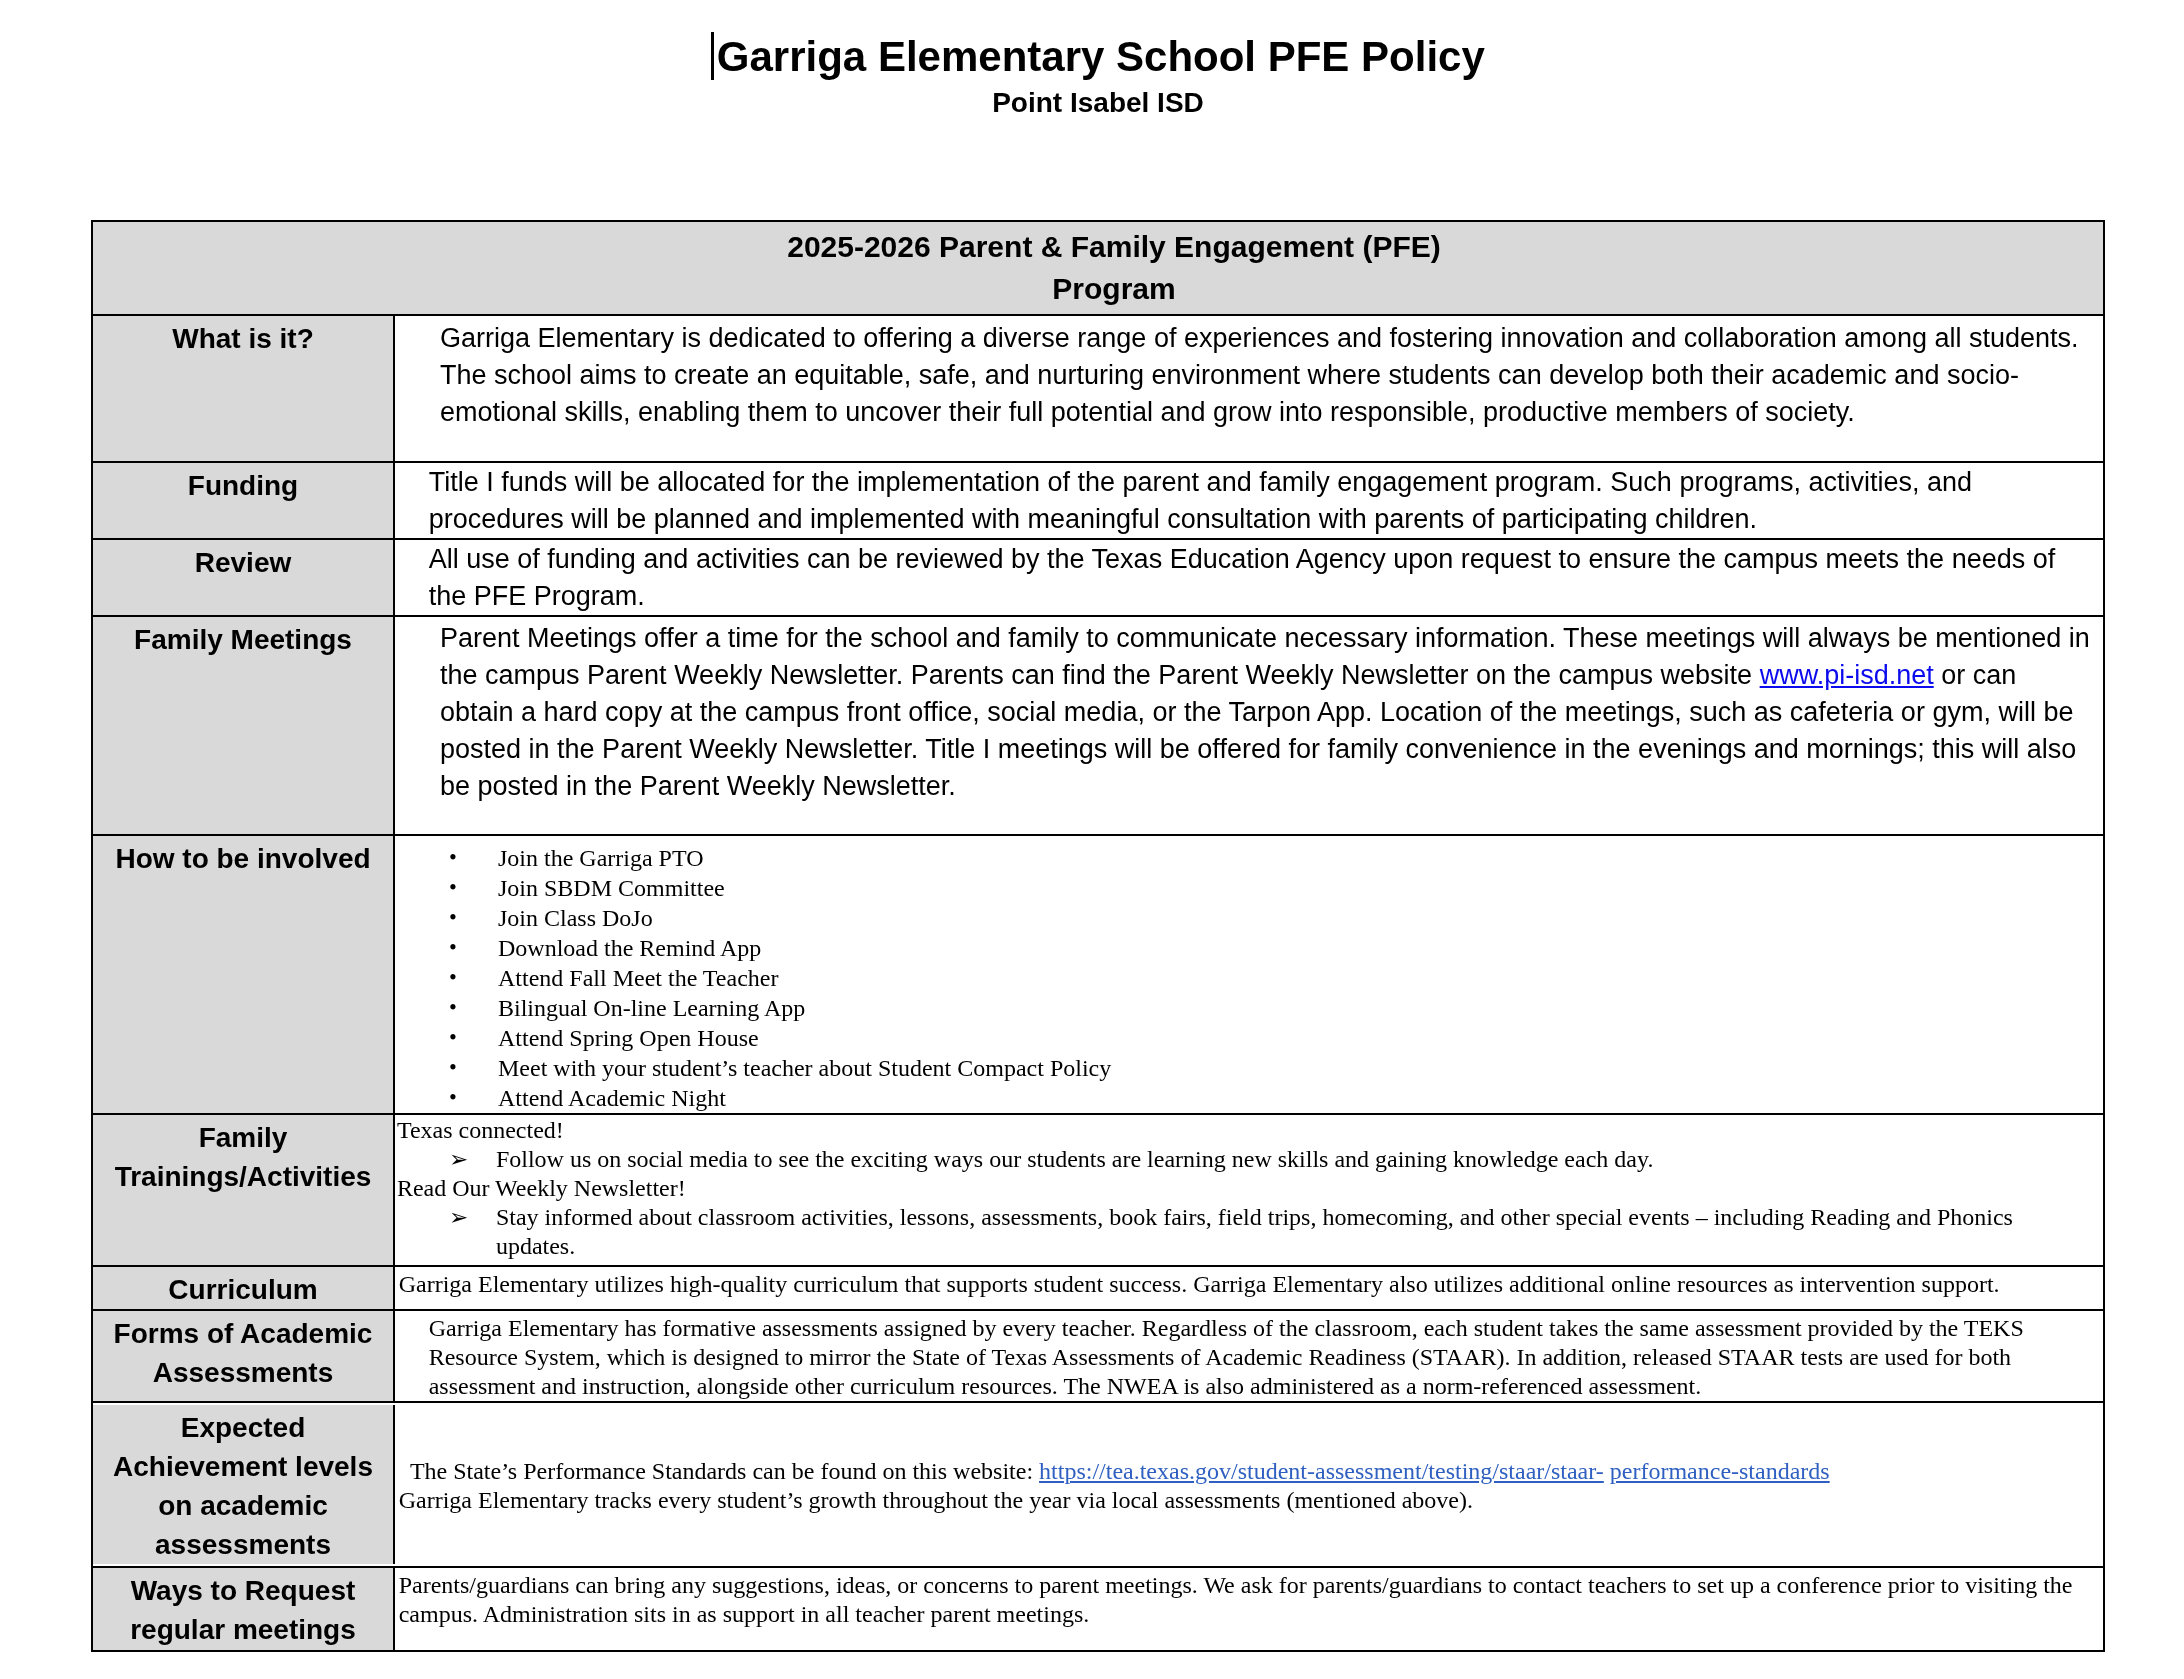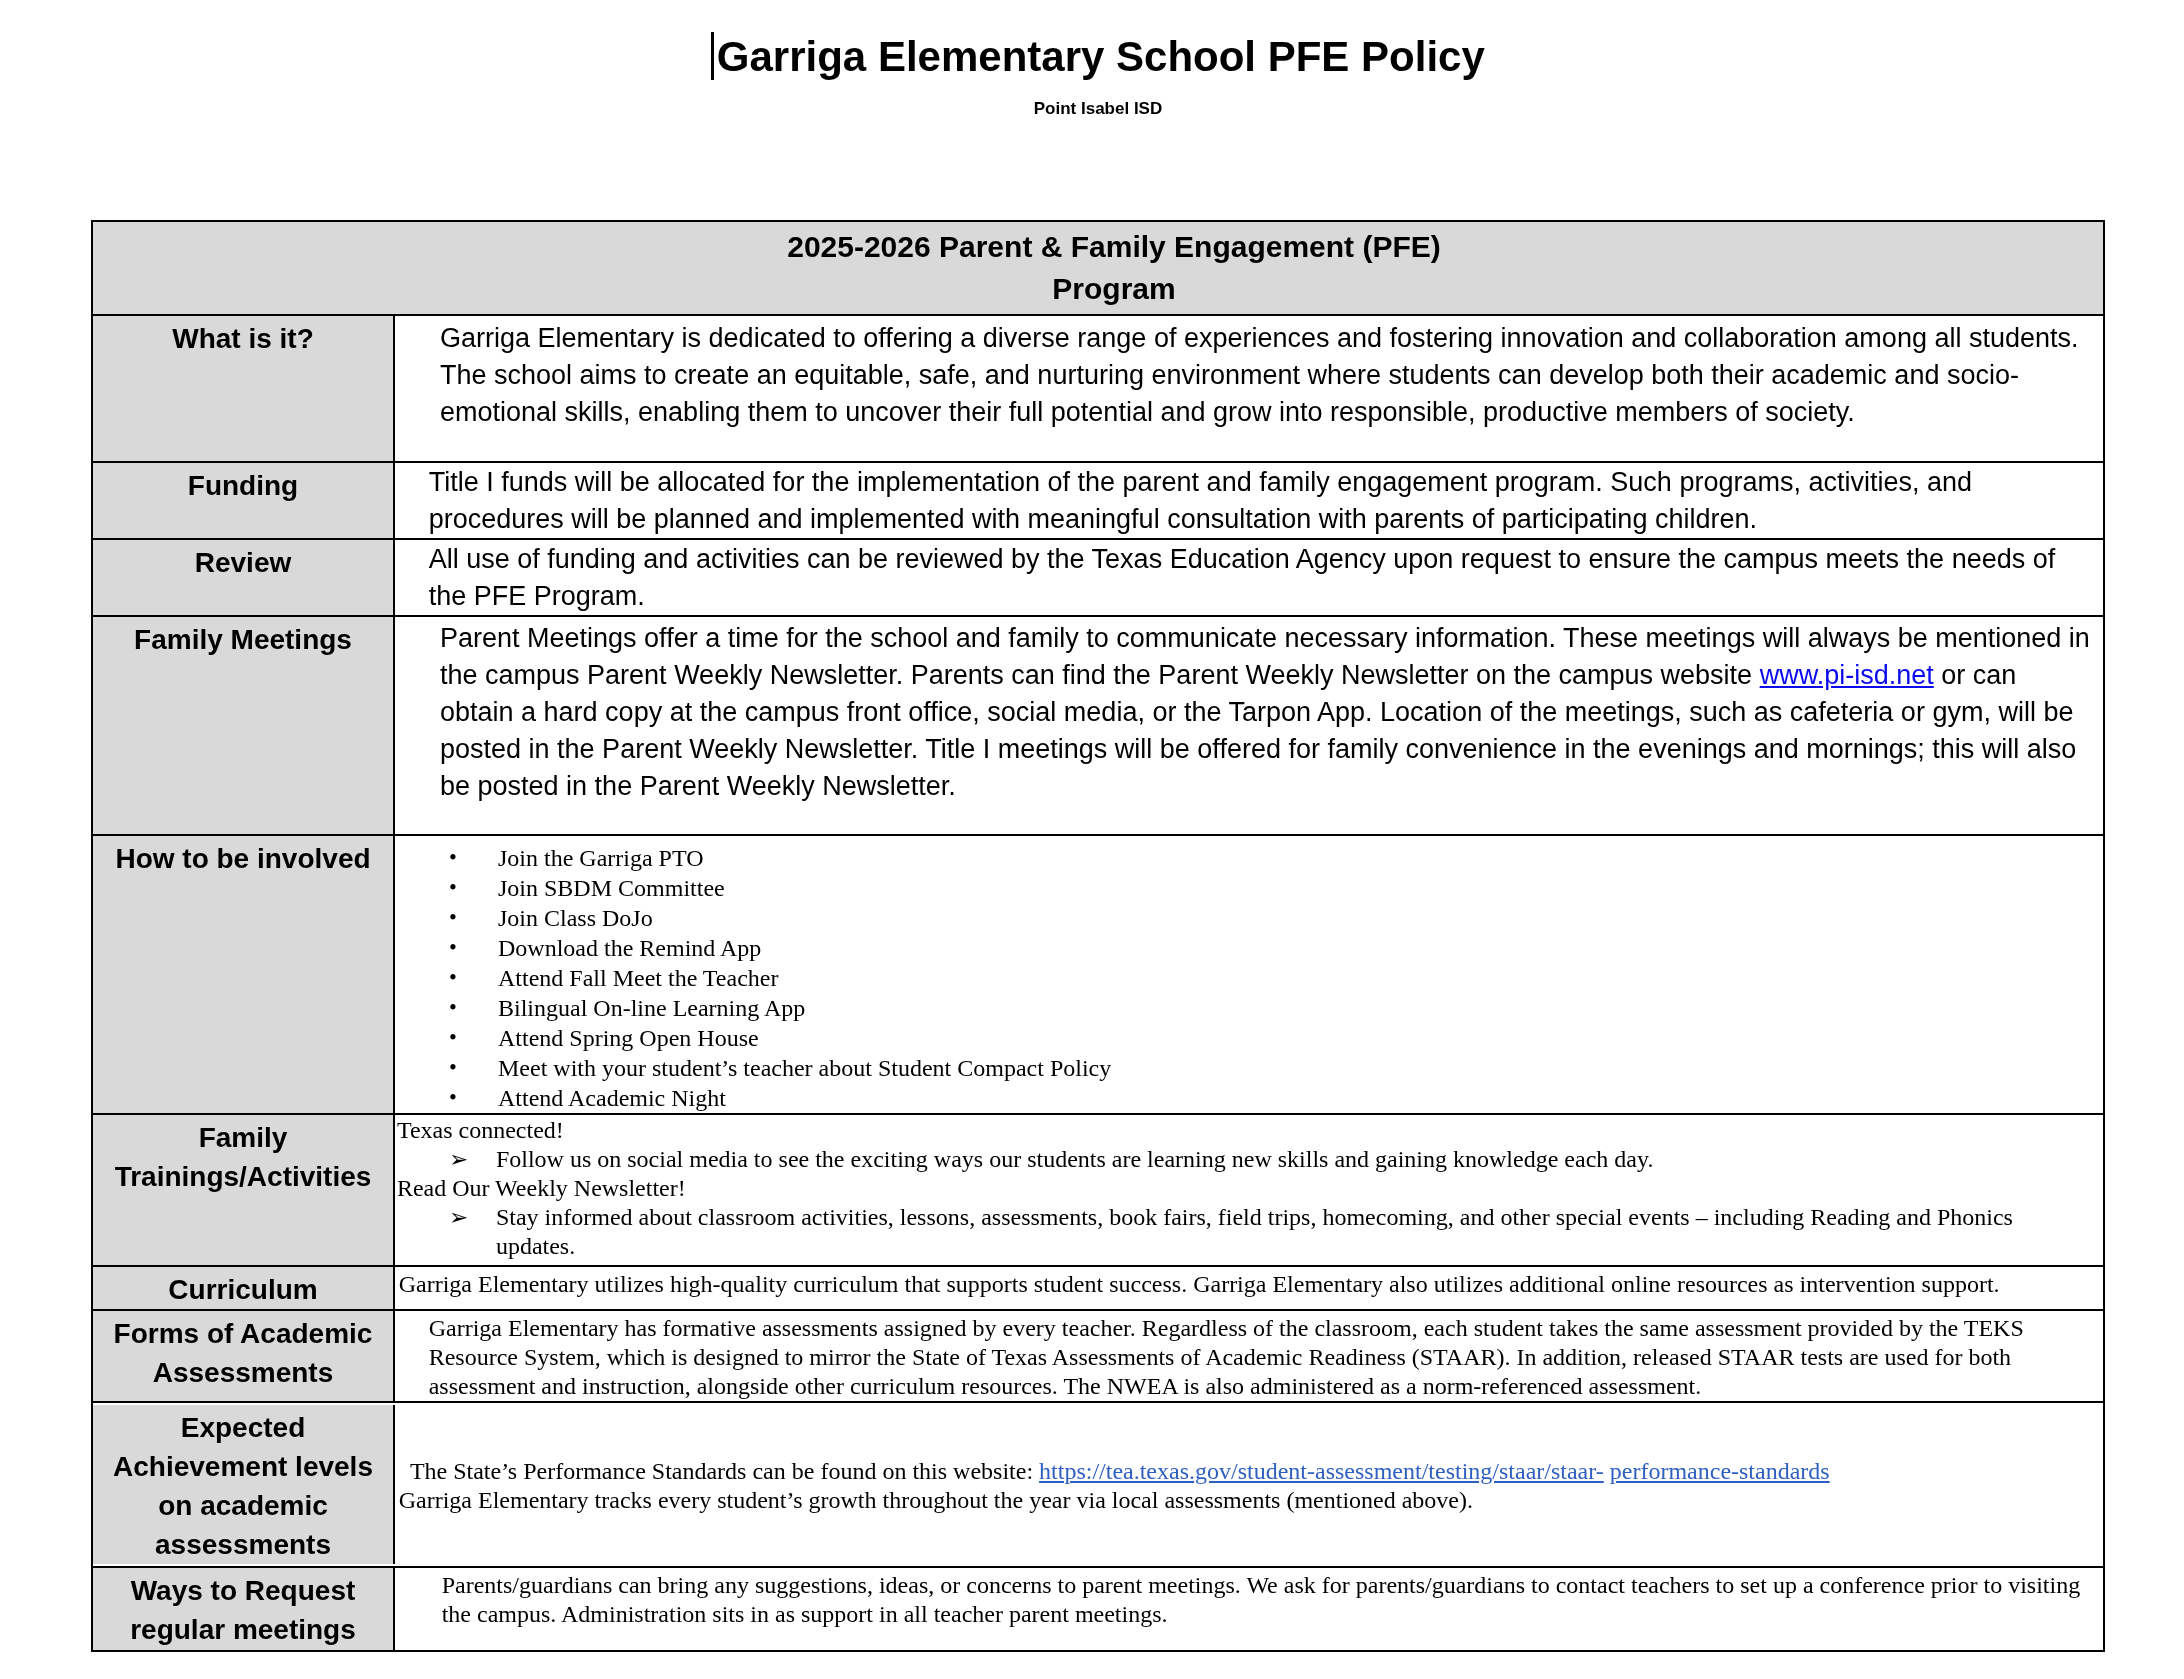--- a/index.html
+++ b/index.html
@@ -19,21 +19,21 @@
     text-align: center;
   }
   .doc-title {
     font-size: 42px; font-weight: 700; line-height: 48px;
     letter-spacing: 0px; white-space: nowrap;
   }
   .caret {
     display: inline-block; width: 2.8px; height: 48px;
     background: #000; margin-right: 2.8px; vertical-align: -9.3px;
   }
-  .doc-subtitle { font-size: 17px; font-weight: 700; line-height: 28px; margin-top: 14px; }
+  .doc-subtitle { font-size: 28px; font-weight: 700; line-height: 28px; margin-top: 8px; }
 
   
   .pfe-table {
     position: absolute; top: 220px; left: 91px; width: 2014px;
     border: 2.8px solid #000;
     background: #fff;
   }
   .t-row { display: flex; border-top: 2.8px solid #000; min-height: 37px; }
   .t-row:first-child { border-top: none; }
 
@@ -91,21 +91,21 @@
   
   .r-whatisit   { min-height: 147px; }
   .r-funding    { min-height: 72px; justify-content: flex-end;  }
   .r-review     { min-height: 75px;  }
   .r-meetings   { min-height: 219px; }
   .r-involved   { min-height: 272px; }
   .r-trainings  { min-height: 152px; }
   .r-curriculum { min-height: 39px;  }
   .r-forms      { min-height: 89px; gap: 30px;  }
   .r-expected   { min-height: 165px; align-items: center; }
-  .r-ways       { min-height: 84px; gap: 43px;  }
+  .r-ways       { min-height: 84px;  }
 </style>
 </head>
 <body>
 
 <div class="page">
 
   <div class="title-block">
     <h1 class="doc-title"><span class="caret"></span><span>Garriga Elementary School PFE Policy</span></h1>
     <div class="doc-subtitle">Point Isabel ISD</div>
   </div>

